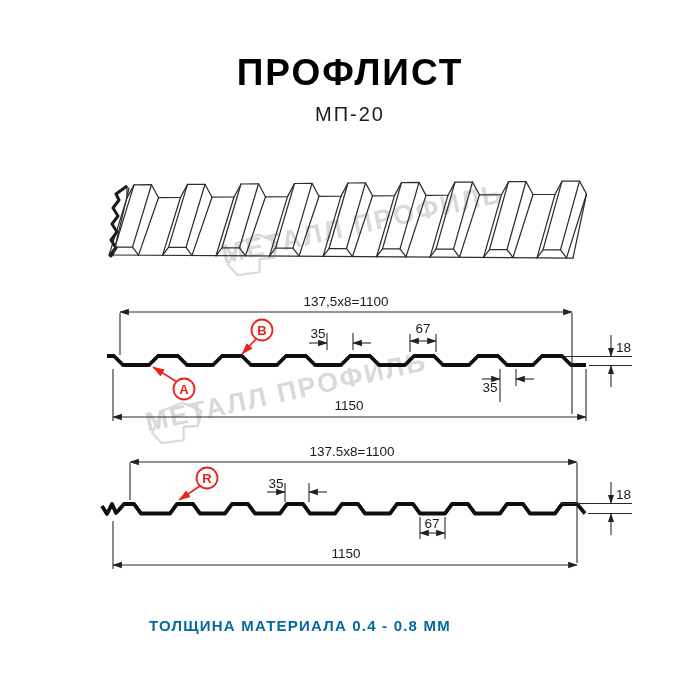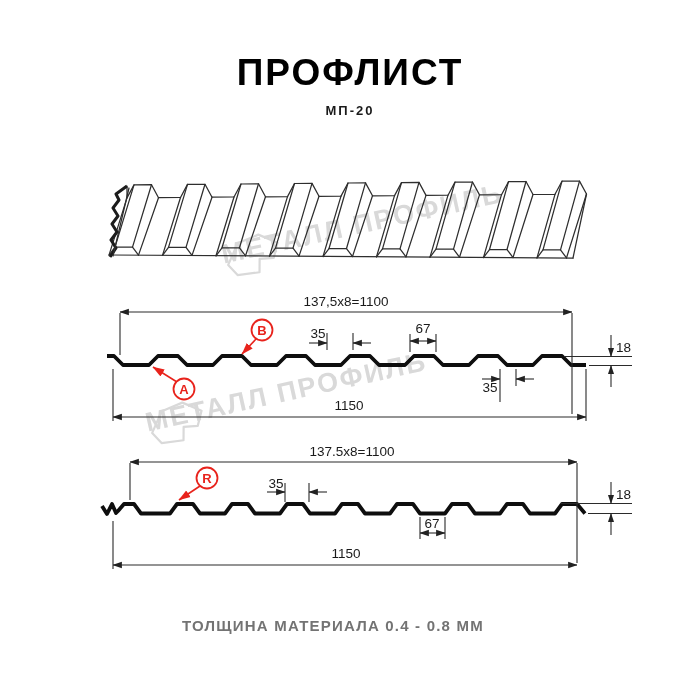--- a/index.html
+++ b/index.html
@@ -1,22 +1,22 @@
 <!DOCTYPE html>
 <html style="--red: #e8231c; --line: #2b2b2b; --profile: #0e0e0e; --wm: #d9d9d9;"><head>
 <meta charset="utf-8">
 <style>
   html,body{margin:0;padding:0;background:#ffffff;}
   body{width:700px;height:700px;position:relative;overflow:hidden;
        font-family:"Liberation Sans",sans-serif;color:#141414;}
   .header{position:absolute;top:52px;left:0;width:700px;text-align:center;}
   .title{font-size:37px;font-weight:700;letter-spacing:2px;color:#000000;}
-  .subtitle{margin-top:9px;font-size:13px;font-weight:700;letter-spacing:2px;color:#1a1a1a;}
+  .subtitle{margin-top:9px;font-size:20px;font-weight:400;letter-spacing:2px;color:#1a1a1a;}
   .footer{position:absolute;top:617px;left:0;width:600px;text-align:center;
-          font-size:15px;font-weight:700;letter-spacing:1.2px;color:#737373;padding-left:33px;}
+          font-size:15px;font-weight:700;letter-spacing:1.2px;color:#0369a1;}
   svg{position:absolute;left:0;top:0;}
   .thin{stroke:var(--line,#2b2b2b);stroke-width:1.1;fill:none;}
   .sheet{stroke:#2e2e2e;stroke-width:1.25;fill:none;stroke-linejoin:round;stroke-linecap:round;}
   .sheetedge{stroke:#1c1c1c;stroke-width:3;fill:none;stroke-linejoin:round;}
   .profile{stroke:var(--profile,#0e0e0e);stroke-width:3.8;fill:none;stroke-linejoin:round;stroke-linecap:butt;}
   .dimtxt{font-size:13.5px;fill:#1a1a1a;}
   .mid{text-anchor:middle;}
   .red{stroke:var(--red,#e8231c);}
   .redtxt{fill:var(--red,#e8231c);font-weight:700;font-size:13px;text-anchor:middle;}
   .leader{stroke:var(--red,#e8231c);stroke-width:1.6;fill:none;}

